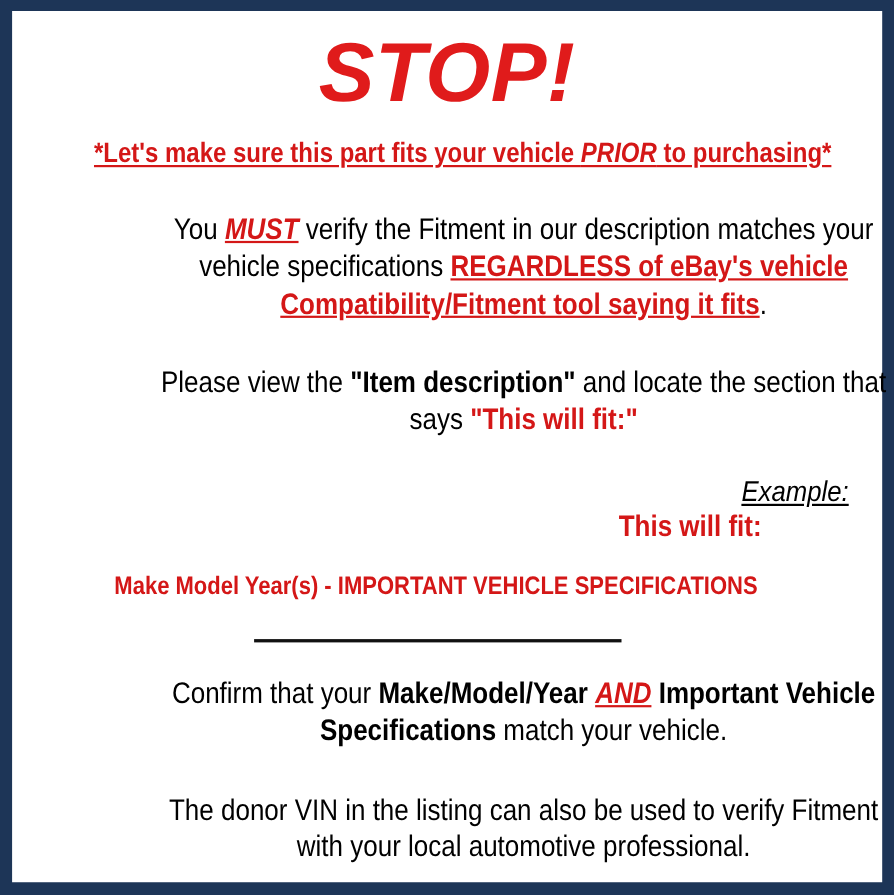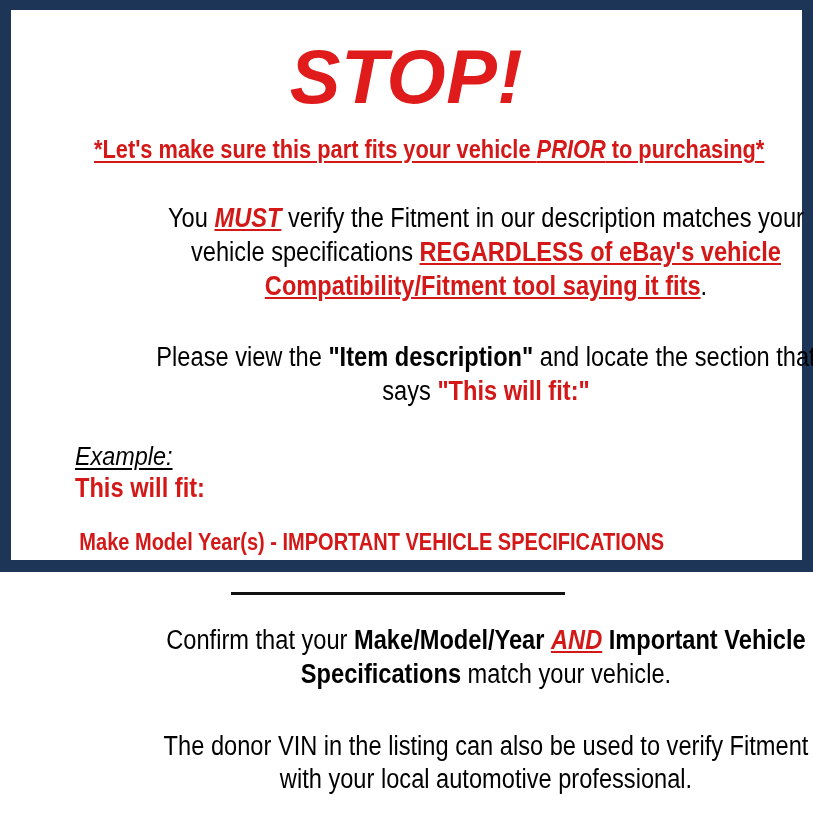--- a/index.html
+++ b/index.html
@@ -11,26 +11,26 @@
     width: 813px;
     height: 814px;
     overflow: hidden;
     font-family: "Liberation Sans", "DejaVu Sans", sans-serif;
   }
 
   #notice-card {
     position: relative;
     box-sizing: border-box;
     width: 813px;
-    height: 572px;
+    height: 814px;
     background: #ffffff;
     border: 11px solid #1d3557;
     border-top-width: 10px;
     border-bottom-width: 12px;
-    padding: 16px;
+    padding: 6px;
   }
 
   .inner {
     box-sizing: border-box;
     width: 100%;
     height: 100%;
     background: #ffffff;
     padding: 0 14px;
     text-align: center;
   }
@@ -79,21 +79,21 @@
   .para.p-confirm    { padding-top: 25px; }
   .para.p-vin        { padding-top: 38px; }
 
   .para b { font-weight: bold; }
   .red-b    { color: #d41717; font-weight: bold; }
   .red-bi-u { color: #d41717; font-weight: bold; font-style: italic; text-decoration: underline; text-underline-offset: 2px; }
   .red-b-u  { color: #d41717; font-weight: bold; text-decoration: underline; text-underline-offset: 2px; }
 
   
   .example-block {
-    text-align: left;
+    text-align: right;
     padding-left: 34px;
     padding-top: 33px;
   }
   .example-label {
     display: inline-block;
     color: #000000;
     font-size: 26px;
     font-style: italic;
     line-height: 1.1;
     text-decoration: underline;

